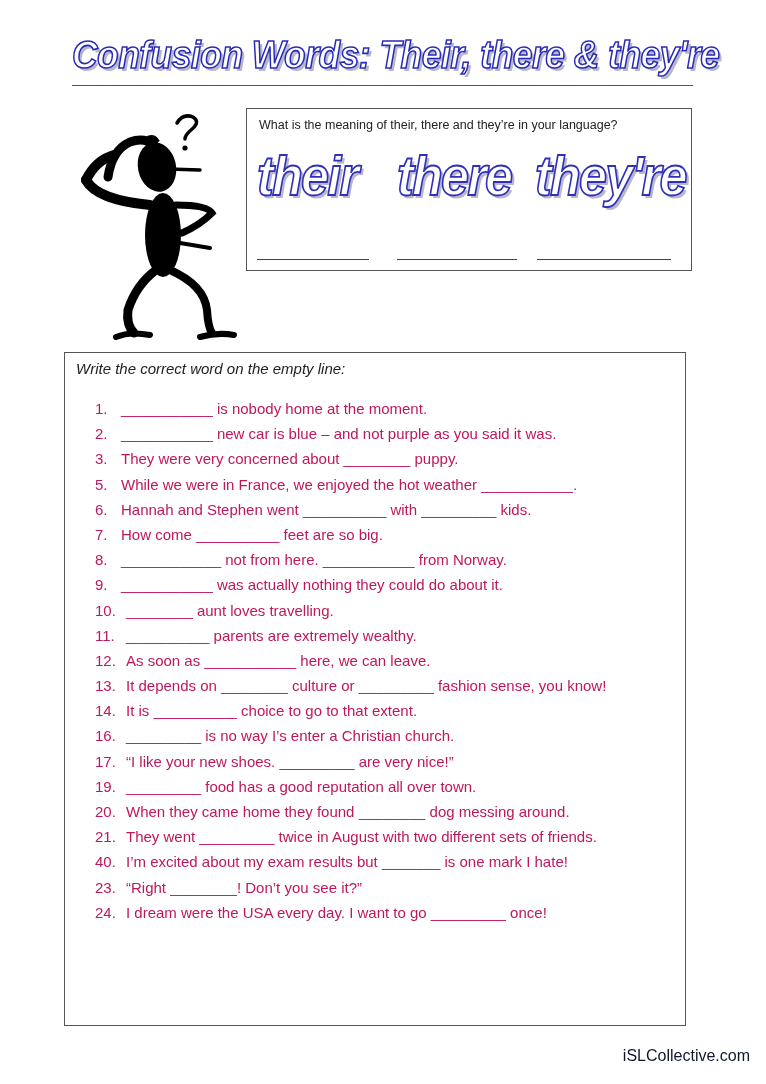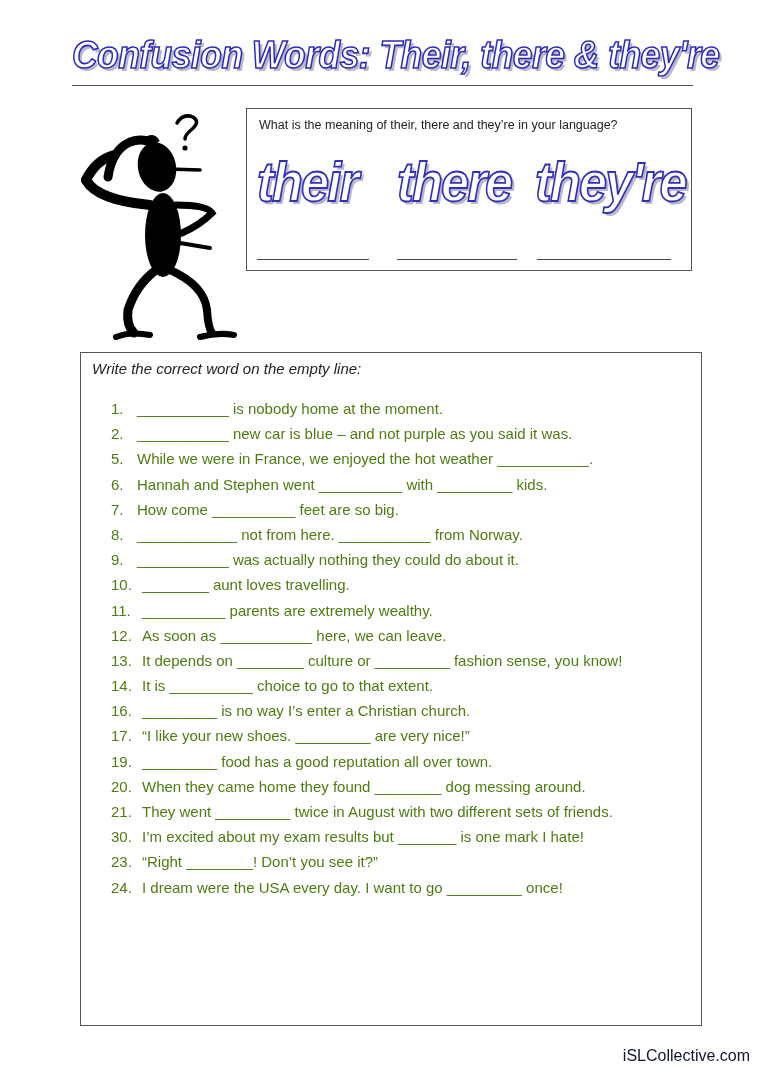--- a/index.html
+++ b/index.html
@@ -16,38 +16,38 @@
   }
   .title-rule { position:absolute; left:72px; top:85px; width:621px; height:1px; background:#555; }
 
   .figure { position:absolute; left:72px; top:105px; width:170px; height:240px; }
 
   .meaning-box {
     position:absolute; left:246px; top:108px; width:446px; height:163px;
     border:1.5px solid #555; box-sizing:border-box;
   }
   .meaning-q { position:absolute; left:12px; top:9px; font-size:12.5px; color:#222; }
-  .big-words { position:absolute; left:10px; top:40px; width:430px; height:70px; }
+  .big-words { position:absolute; left:10px; top:34px; width:430px; height:70px; }
   .big-word {
     position:absolute; top:0; font-weight:bold; font-style:italic;
     font-size:56px; letter-spacing:-2px; color:#ffffff;
     -webkit-text-stroke:1.8px #3030b8;
     text-shadow: 3px 3px 0 #b8b8cc;
     transform: scaleX(0.9); transform-origin:left center;
     white-space:nowrap;
   }
   .blank-line { position:absolute; top:150px; height:1px; border-top:1px solid #444; }
 
   .exercise-box {
-    position:absolute; left:80px; top:352px; width:622px; height:674px;
+    position:absolute; left:64px; top:352px; width:622px; height:674px;
     border:1.5px solid #555; box-sizing:border-box;
   }
   .instruction { position:absolute; left:11px; top:7px; font-style:italic; font-size:15px; color:#222; }
   .items { position:absolute; left:30px; top:46px; list-style:none; margin:0; padding:0; }
-  .item { font-size:15px; height:25.2px; line-height:20px; white-space:nowrap; color:#4d7c0f; }
+  .item { font-size:15px; height:25.2px; line-height:20px; white-space:nowrap; color:#be185d; }
   .num { display:inline-block; width:26px; }
   .num2 { display:inline-block; width:31px; }
 
   .watermark { position:absolute; right:16px; top:1047px; font-size:16px; color:#0f172a; }
 </style>
 </head>
 <body>
 
 <div class="title">Confusion Words: Their, there &amp; they're</div>
 <div class="title-rule"></div>
@@ -91,34 +91,35 @@
   <div class="blank-line" style="left:10px; width:112px;"></div>
   <div class="blank-line" style="left:150px; width:120px;"></div>
   <div class="blank-line" style="left:290px; width:134px;"></div>
 </div>
 
 <div class="exercise-box">
   <div class="instruction">Write the correct word on the empty line:</div>
   <ul class="items">
     <li class="item"><span class="num">1.</span><span>___________ is nobody home at the moment.</span></li>
     <li class="item"><span class="num">2.</span><span>___________ new car is blue – and not purple as you said it was.</span></li>
+    <li class="item"><span class="num">3.</span><span>They were very concerned about ________ puppy.</span></li>
     <li class="item"><span class="num">5.</span><span>While we were in France, we enjoyed the hot weather ___________.</span></li>
     <li class="item"><span class="num">6.</span><span>Hannah and Stephen went __________ with _________ kids.</span></li>
     <li class="item"><span class="num">7.</span><span>How come __________ feet are so big.</span></li>
     <li class="item"><span class="num">8.</span><span>____________ not from here. ___________ from Norway.</span></li>
     <li class="item"><span class="num">9.</span><span>___________ was actually nothing they could do about it.</span></li>
     <li class="item"><span class="num2">10.</span><span>________ aunt loves travelling.</span></li>
     <li class="item"><span class="num2">11.</span><span>__________ parents are extremely wealthy.</span></li>
     <li class="item"><span class="num2">12.</span><span>As soon as ___________ here, we can leave.</span></li>
     <li class="item"><span class="num2">13.</span><span>It depends on ________ culture or _________ fashion sense, you know!</span></li>
     <li class="item"><span class="num2">14.</span><span>It is __________ choice to go to that extent.</span></li>
     <li class="item"><span class="num2">16.</span><span>_________ is no way I’s enter a Christian church.</span></li>
     <li class="item"><span class="num2">17.</span><span>“I like your new shoes. _________ are very nice!”</span></li>
     <li class="item"><span class="num2">19.</span><span>_________ food has a good reputation all over town.</span></li>
     <li class="item"><span class="num2">20.</span><span>When they came home they found ________ dog messing around.</span></li>
     <li class="item"><span class="num2">21.</span><span>They went _________ twice in August with two different sets of friends.</span></li>
-    <li class="item"><span class="num2">30.</span><span>I’m excited about my exam results but _______ is one mark I hate!</span></li>
+    <li class="item"><span class="num2">40.</span><span>I’m excited about my exam results but _______ is one mark I hate!</span></li>
     <li class="item"><span class="num2">23.</span><span>“Right ________! Don’t you see it?”</span></li>
     <li class="item"><span class="num2">24.</span><span>I dream were the USA every day. I want to go _________ once!</span></li>
   </ul>
 </div>
 
 <div class="watermark">iSLCollective.com</div>
 
 </body></html>

